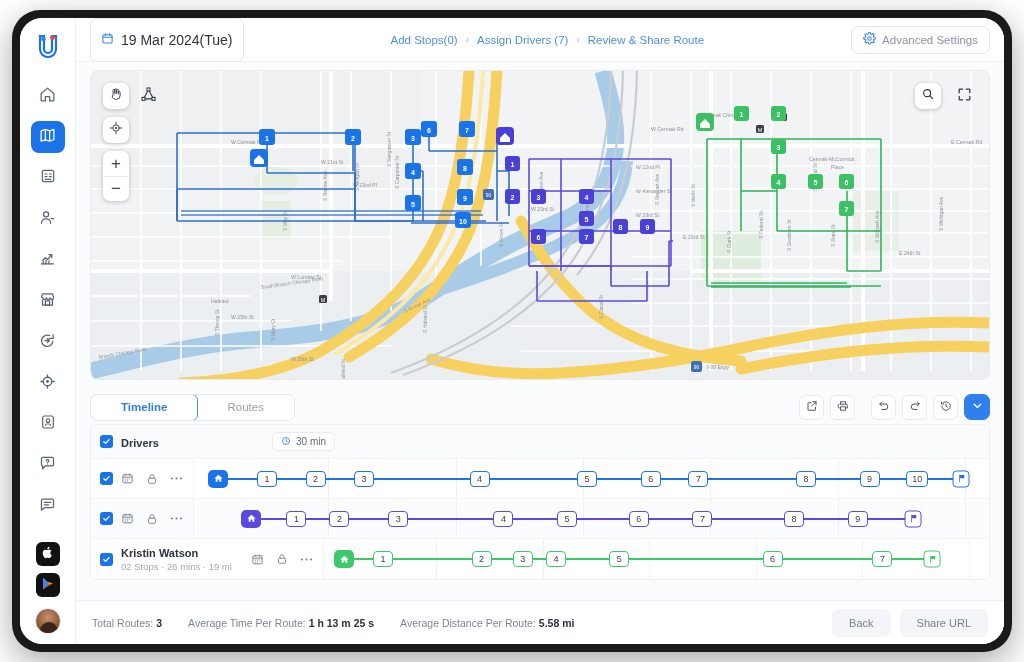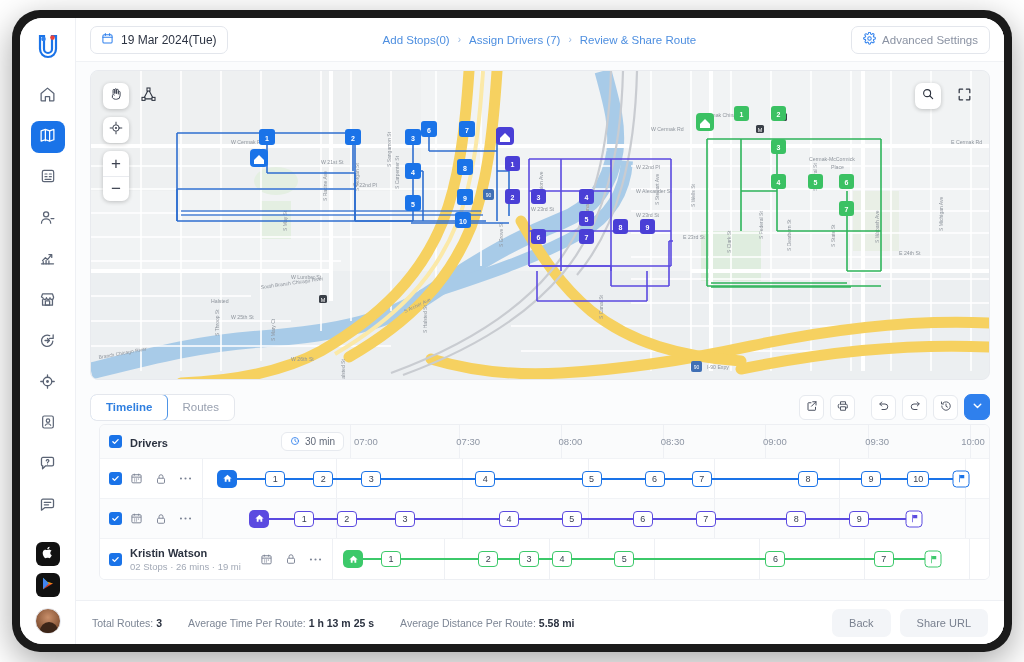--- a/index.html
+++ b/index.html
@@ -81,23 +81,23 @@
     border: 1px solid #e3e6ec; border-radius: 7px; overflow: hidden;
     background: #fff;
   }
   .plan-name { font-size: 11.5px; color: #2c3342; padding: 0 10px; white-space: nowrap;}
   .plan-edit {
     font-size: 11.5px; color: #9aa2b1; padding: 0 10px; height: 100%;
     display: flex; align-items: center; background: #f5f6f9;
     border-left: 1px solid #e9ebf0; cursor: pointer;
   }
   .date-chip {
-    display: flex; align-items: center; gap: 7px; height: 28px;
+    display: flex; align-items: center; gap: 7px; height: 44px;
     border: 1px solid #e3e6ec; border-radius: 7px; padding: 0 10px;
-    font-size: 12px; color: #2c3342; background:#fff; cursor: pointer;
+    font-size: 14px; color: #2c3342; background:#fff; cursor: pointer;
   }
   .crumbs {
     flex: 1; display: flex; align-items: center; justify-content: center;
     gap: 8px; font-size: 11.5px;
   }
   .crumb { color: #4e8fe0; cursor: pointer; white-space: nowrap; }
   .crumb.cur { color: #4e8fe0; }
   .crumb-sep { color: #9bbbe4; font-size: 10px; }
   .adv-btn {
     display: flex; align-items: center; gap: 6px; height: 28px;
@@ -130,39 +130,39 @@
     height: 25px; display: flex; align-items: center; justify-content: center;
     font-size: 17px; color: #3c4250; cursor: pointer;
   }
   .zbtn + .zbtn { border-top: 1px solid #e9ebef; }
 
   
   .panel { position: absolute; left: 14px; top: 372px; width: 900px; }
   .panelbar { display: flex; align-items: center; height: 34px; }
   .tabs { display: flex; border: 1px solid #e4e7ed; border-radius: 7px; overflow: hidden; background:#fff; height: 27px;}
   .tab {
-    font-size: 11.5px; padding: 0 15px; display: flex; align-items: center;
+    font-size: 11.5px; padding: 0 30px; display: flex; align-items: center;
     color: #99a1b0; cursor: pointer;
   }
   .tab.active {
     color: #2f7fe0; background: #fff;
     border: 1.4px solid #4e94e6; border-radius: 6px; margin: -1px;
     font-weight: 600;
   }
   .toolicons { margin-left: auto; display: flex; align-items: center; gap: 6px; }
   .ticon {
     width: 25px; height: 25px; border-radius: 6px; background: #fff;
     border: 1px solid #e7eaef; display: flex; align-items: center;
     justify-content: center; cursor: pointer; color: #4b5160;
   }
   .ticon.gap { margin-left: 10px; }
   .ticon.blue { background: #2f80ed; border-color: #2f80ed; color: #fff; width: 26px; height: 26px; border-radius: 7px;}
 
   
-  .tbl { background: #fff; border: 1px solid #edeff3; border-radius: 6px; overflow: hidden; margin-left: 9px; }
+  .tbl { background: #fff; border: 1px solid #edeff3; border-radius: 6px; overflow: hidden; }
   .trow { display: flex; height: 34px; align-items: center; border-bottom: 1px solid #f1f3f6; background:#fff;}
   .trow.hdr { background: #fafbfc; }
   .trow.drv { height: 40px; }
   .trow.alt { background: #fbfcfd; }
   .trow:last-child { border-bottom: none; }
 
   .c-check { width: 30px; display:flex; align-items:center; justify-content:center; }
   .cb {
     width: 13px; height: 13px; border-radius: 3px; background: #1a73e8;
     display: flex; align-items: center; justify-content: center; cursor: pointer;
@@ -758,36 +758,20 @@
             <span class="minchip">
               <span>
                 <svg width="10" height="10" viewBox="0 0 24 24" fill="none" stroke="#2f80ed" stroke-width="2" stroke-linecap="round">
                       <circle cx="12" cy="12" r="8.5"></circle>
                       <path d="M12 7.5V12l3 2"></path>
                     </svg>
               </span>
               <span>30 min</span>
             </span>
           </div>
-          <div class="c-time">
-            <span class="vline" style="left:0%"></span>
-            <span class="tick" style="left:2.5%">07:00</span>
-            <span class="vline" style="left:17%"></span>
-            <span class="tick" style="left:18.5%">07:30</span>
-            <span class="vline" style="left:33%"></span>
-            <span class="tick" style="left:34.5%">08:00</span>
-            <span class="vline" style="left:49%"></span>
-            <span class="tick" style="left:50.5%">08:30</span>
-            <span class="vline" style="left:65%"></span>
-            <span class="tick" style="left:66.5%">09:00</span>
-            <span class="vline" style="left:81%"></span>
-            <span class="tick" style="left:82.5%">09:30</span>
-            <span class="vline" style="left:97%"></span>
-            <span class="tick" style="left:97.5%">10:00</span>
-          </div>
         </div>
 
         <div id="driver-rows">
               <div class="trow drv">
                 <div class="c-check">
                   <div class="cb">
                     <svg width="9" height="9" viewBox="0 0 24 24" fill="none" stroke="#fff" stroke-width="3.6" stroke-linecap="round" stroke-linejoin="round">
                       <path d="M5 12.5l4.5 4.5L19 7"></path>
                     </svg>
                   </div>

